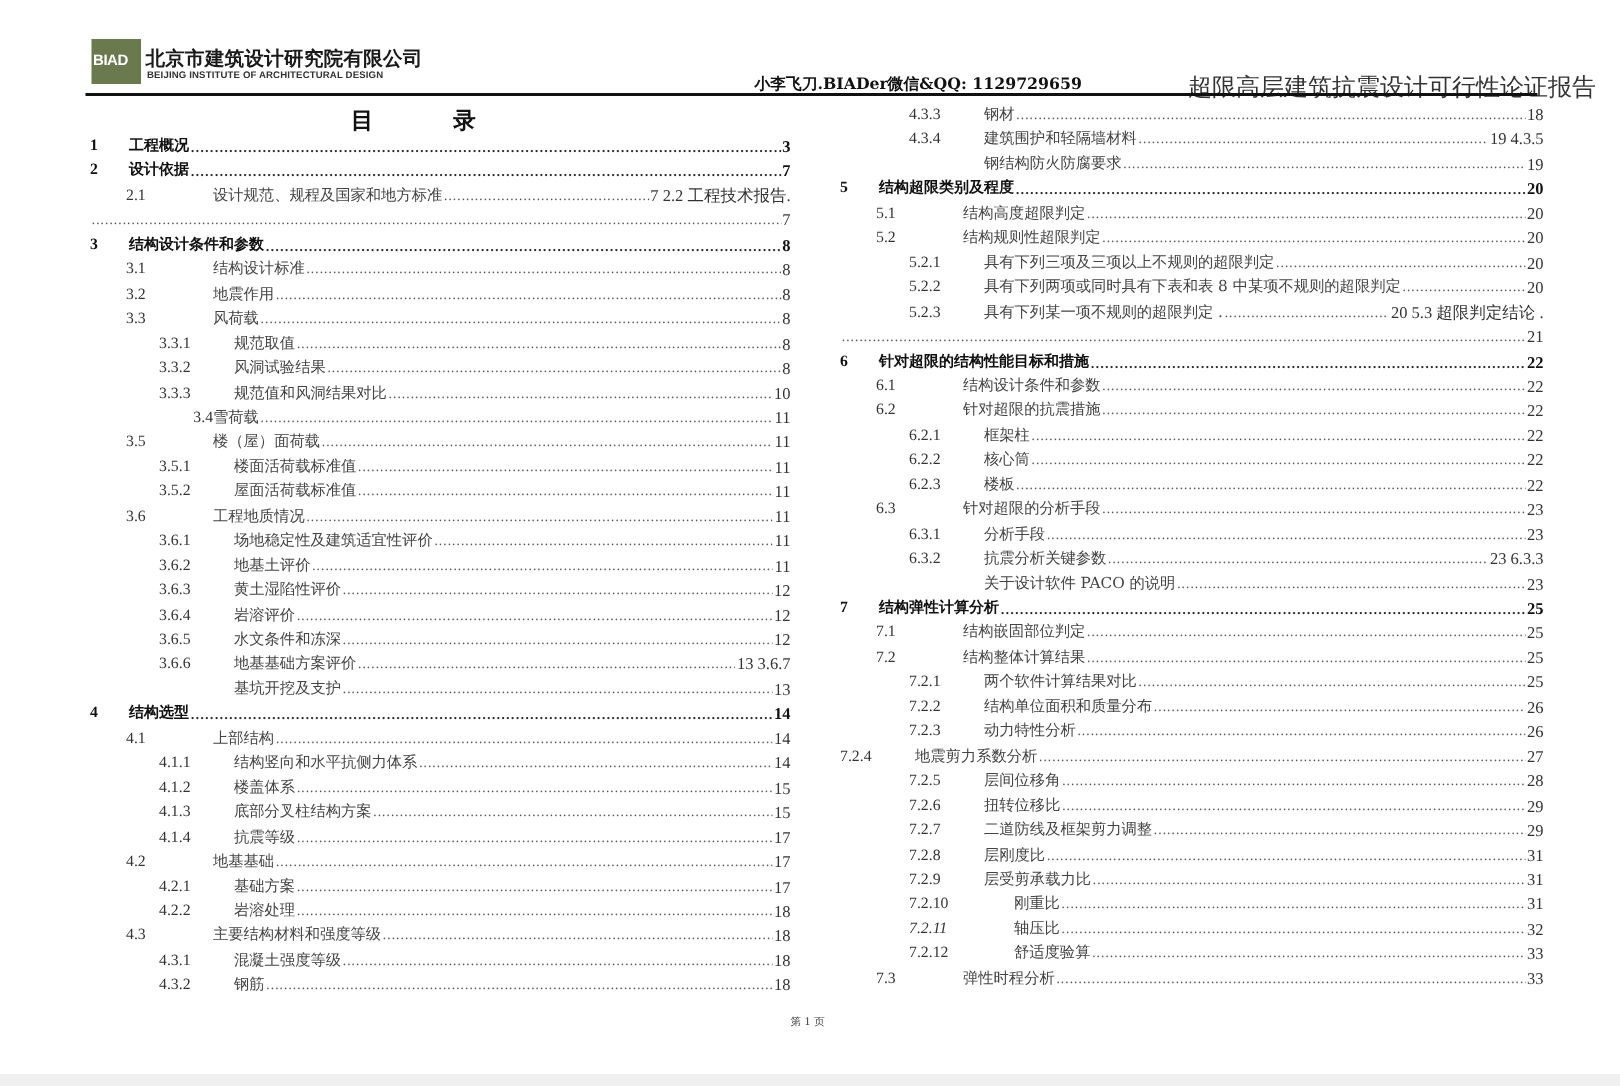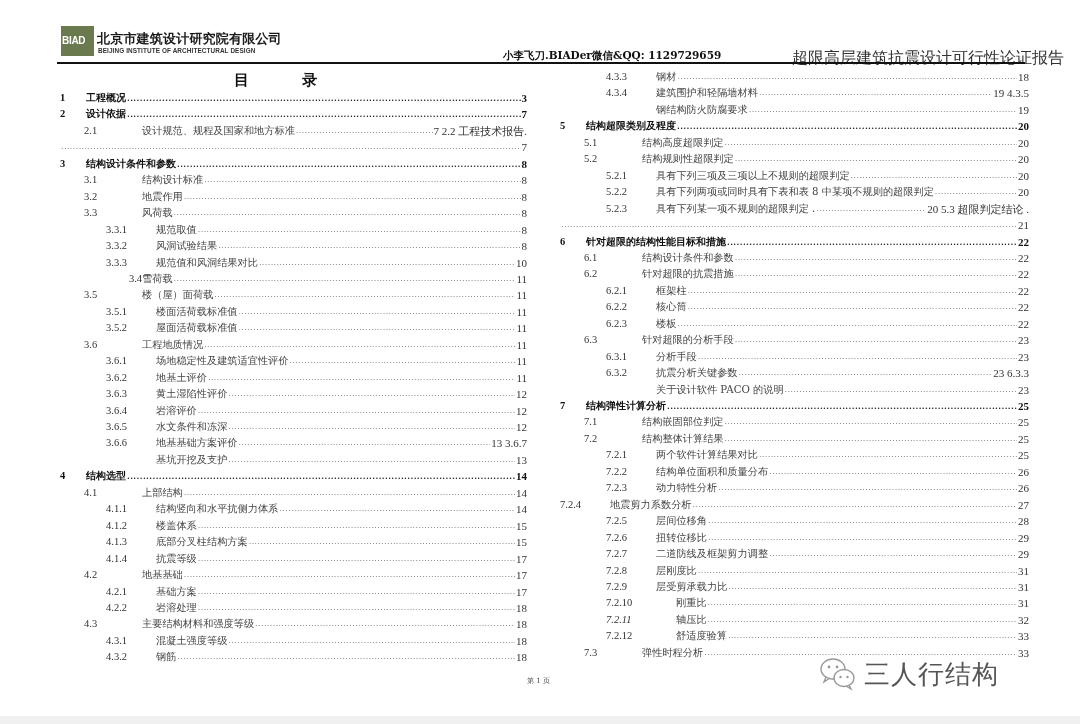--- a/index.html
+++ b/index.html
@@ -485,27 +485,14 @@
       <div class="row" style="top: 643.75px; left: 560px; width: 469px;">
         <span class="num" style="margin-left: 24px; display: inline-block; width: 58px;">7.3</span>
         <span class="lbl">弹性时程分析</span>
         <span class="dots"></span>
         <span class="pg">33</span>
       </div>
     </div>
 
   <div class="footer-page">第 1 页</div>
 
-  <div class="watermark">
-    <svg class="wm-icon" viewBox="0 0 40 36">
-      <ellipse cx="15" cy="13" rx="12" ry="10" fill="none" stroke="#999" stroke-width="1.4"></ellipse>
-      <path d="M8 21 L6 26 L12 22" fill="none" stroke="#999" stroke-width="1.4"></path>
-      <circle cx="11" cy="11" r="1.4" fill="#999"></circle>
-      <circle cx="19" cy="11" r="1.4" fill="#999"></circle>
-      <ellipse cx="26" cy="22" rx="10" ry="8.5" fill="#fff" stroke="#999" stroke-width="1.4"></ellipse>
-      <path d="M31 29 L33 33 L28 30" fill="none" stroke="#999" stroke-width="1.4"></path>
-      <circle cx="22.5" cy="21" r="1.2" fill="#999"></circle>
-      <circle cx="29.5" cy="21" r="1.2" fill="#999"></circle>
-    </svg>
-    <span class="wm-text">三人行结构</span>
-  </div>
 </div>
 <div class="bottom-strip"></div>
 
 </body></html>

